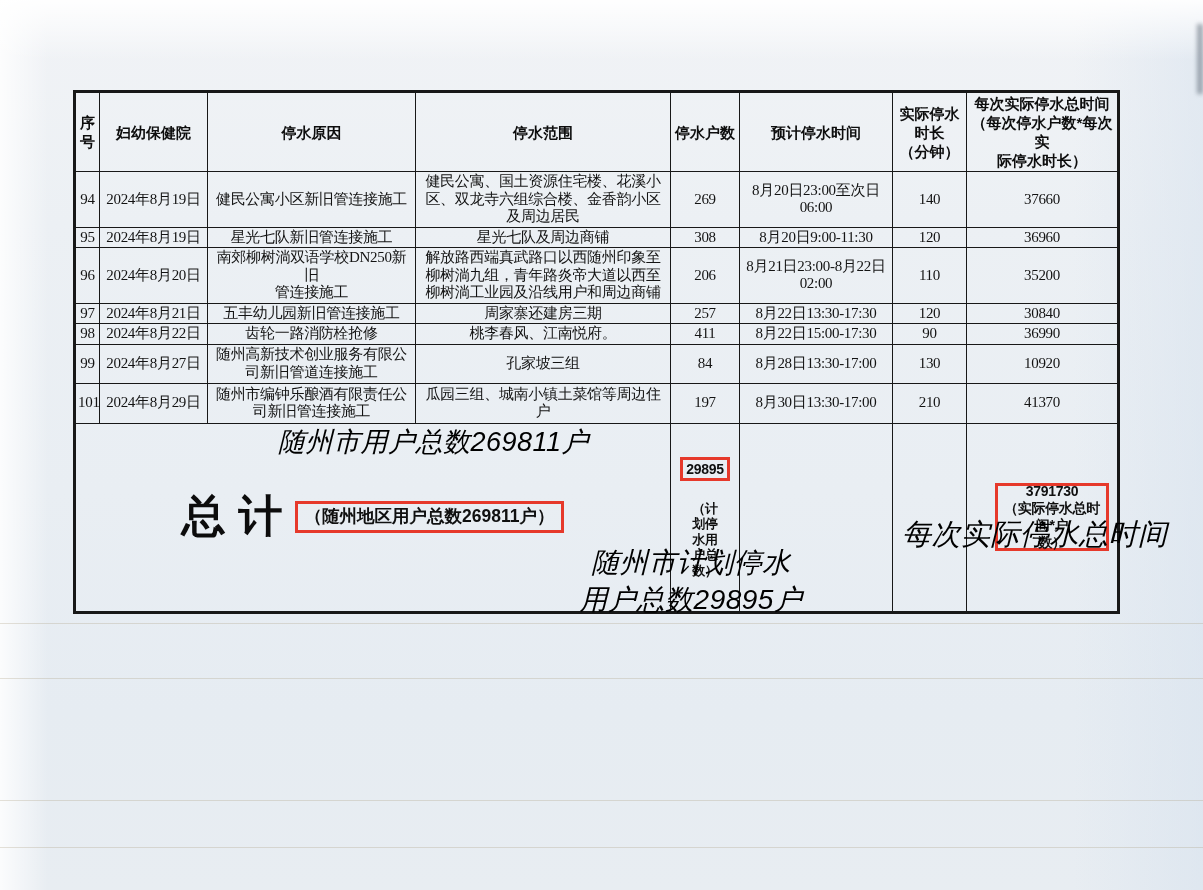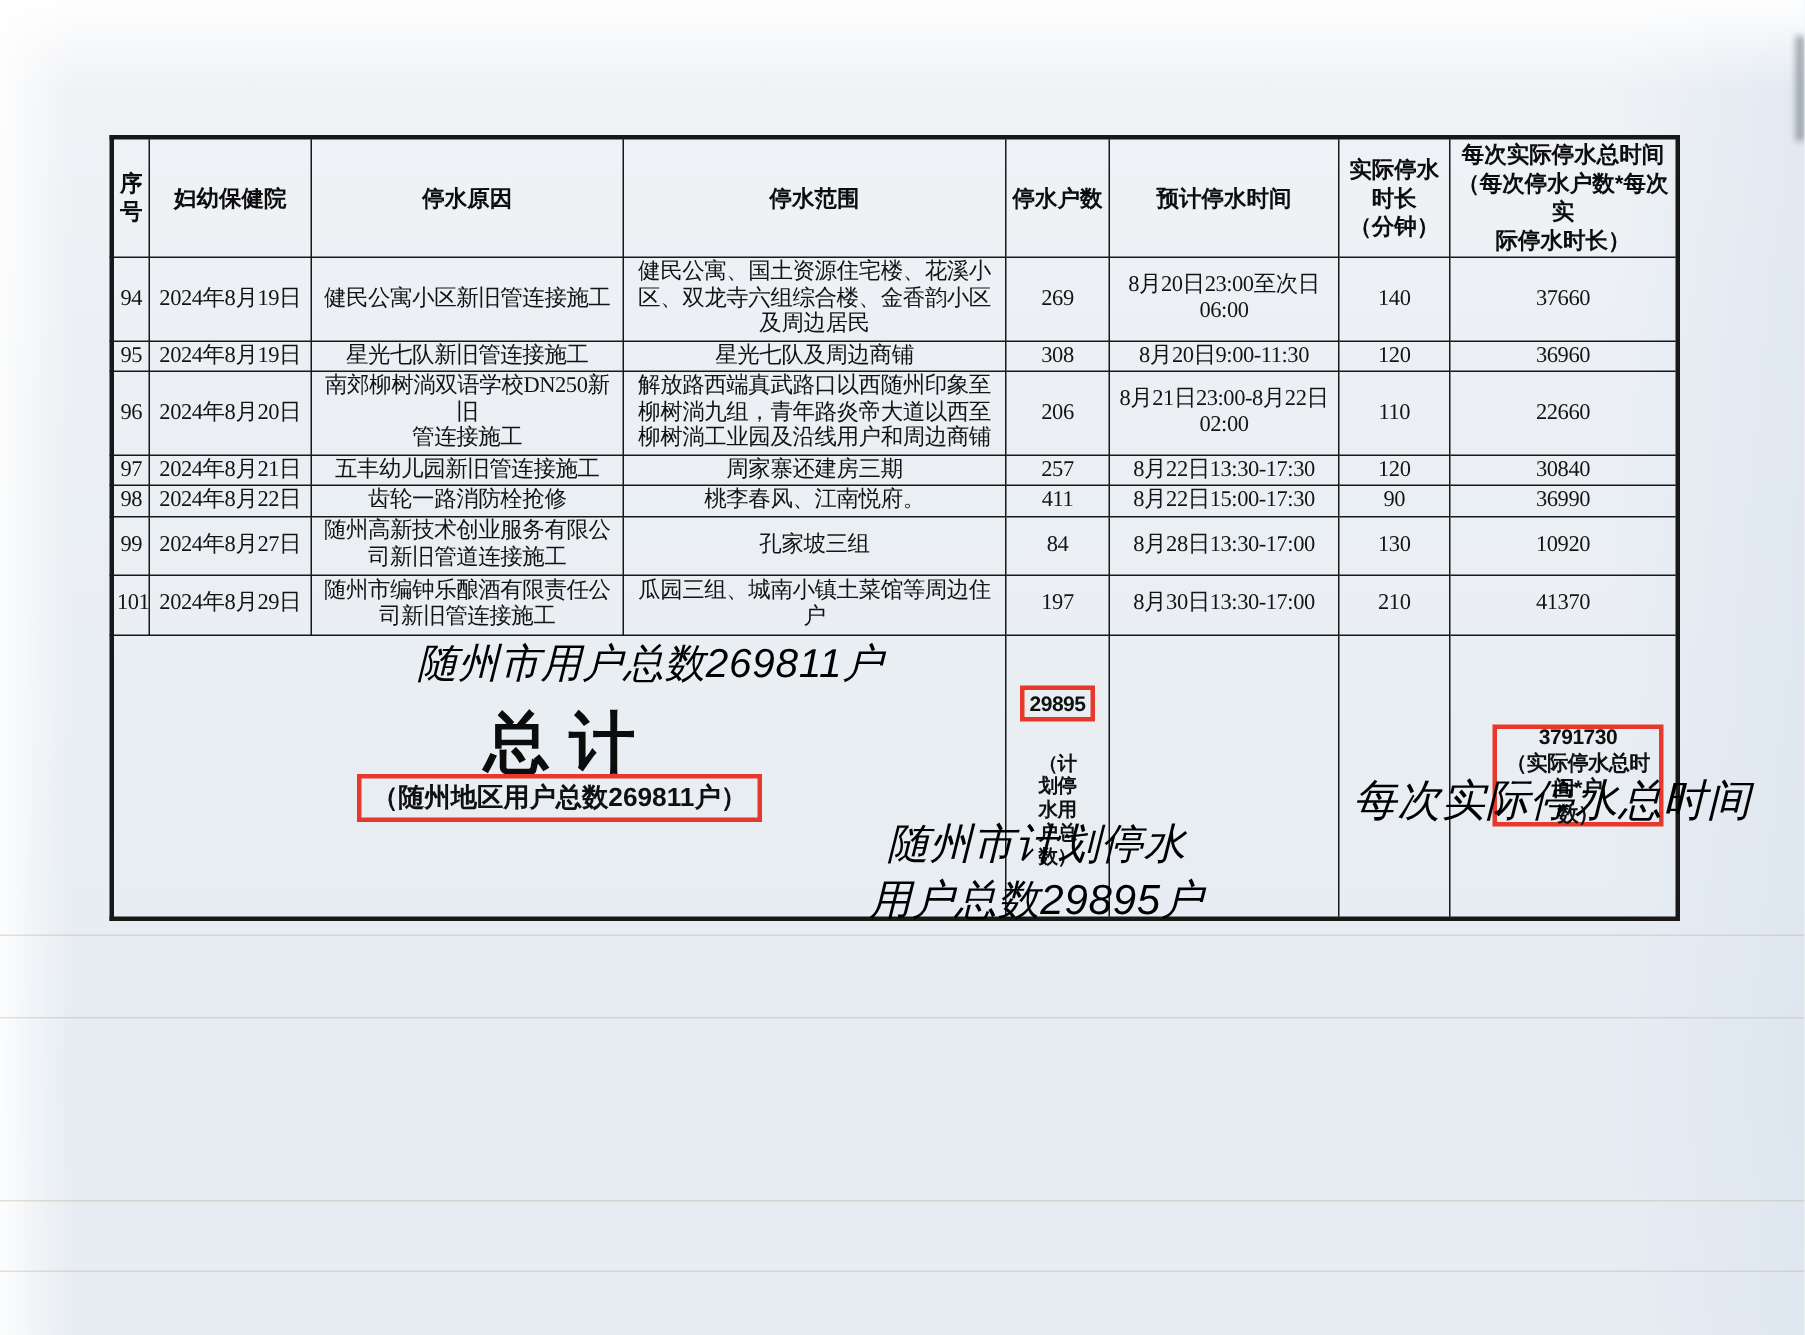--- a/index.html
+++ b/index.html
@@ -39,21 +39,21 @@
   tbody tr:nth-child(1){height:50px;}
   tbody tr:nth-child(2){height:19px;}
   tbody tr:nth-child(3){height:54px;}
   tbody tr:nth-child(4){height:18px;}
   tbody tr:nth-child(5){height:18px;}
   tbody tr:nth-child(6){height:39px;}
   tbody tr:nth-child(7){height:40px;}
   tbody tr:nth-child(8){height:35px;}
   tfoot tr{height:80px;}
 
-  .total-flex{display:flex;align-items:center;justify-content:center;gap:12px;flex-direction:column;}
+  .total-flex{display:flex;align-items:center;justify-content:center;gap:12px;}
   .zongji{
     font-family:"Liberation Serif","DejaVu Serif",serif;
     font-size:44px;font-weight:700;letter-spacing:13px;margin-right:-13px;color:#0c0c0c;
   }
   .redbox{border:3px solid #e6392b;}
   .total-boxed{
     font-family:"Liberation Sans","DejaVu Sans",sans-serif;
     font-size:17.5px;font-weight:700;color:#101010;
     padding:4px 7px;letter-spacing:0;
   }
@@ -151,21 +151,21 @@
           <td>2024年8月20日</td>
           <td>南郊柳树淌双语学校DN250新旧
 管连接施工</td>
           <td>解放路西端真武路口以西随州印象至
 柳树淌九组，青年路炎帝大道以西至
 柳树淌工业园及沿线用户和周边商铺</td>
           <td>206</td>
           <td>8月21日23:00-8月22日
 02:00</td>
           <td>110</td>
-          <td>22660</td>
+          <td>35200</td>
         </tr>
         <tr>
           <td>97</td>
           <td>2024年8月21日</td>
           <td>五丰幼儿园新旧管连接施工</td>
           <td>周家寨还建房三期</td>
           <td>257</td>
           <td>8月22日13:30-17:30</td>
           <td>120</td>
           <td>30840</td>

